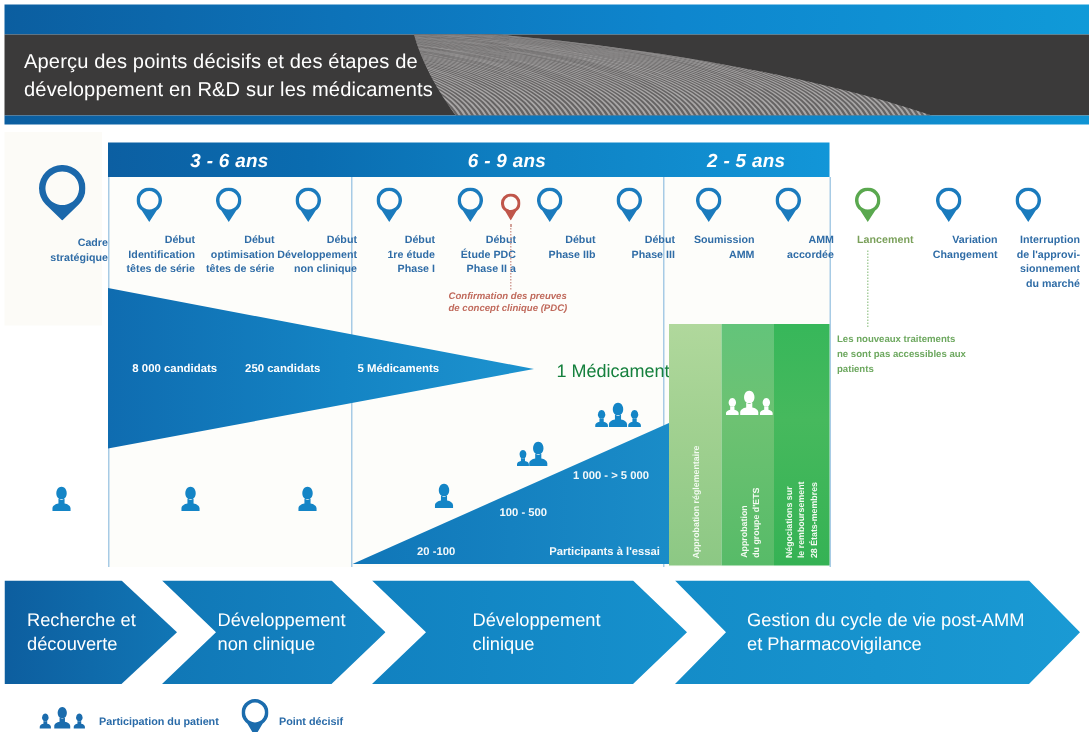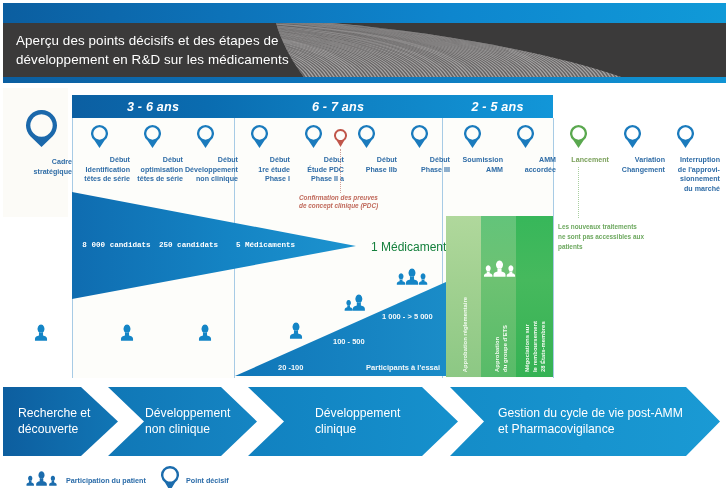--- a/index.html
+++ b/index.html
@@ -31,21 +31,21 @@
   #cardA{left:72px;top:118px;width:480px;height:260px;
     border-left:1px solid #a7cbe5;border-right:1px solid #a7cbe5;background:#fdfdfa;}
   .vdiv{position:absolute;top:118px;width:0;height:260px;border-left:1px solid #a7cbe5;}
 
   
   .pinwrap{position:absolute;}
   .pinlbl{position:absolute;text-align:right;font-size:7.1px;line-height:9.6px;
     color:#2f6ca6;font-weight:bold;letter-spacing:0.02px;white-space:pre-line;}
 
   
-  .fnlbl{position:absolute;color:#ffffff;font-size:7.6px;font-weight:bold;white-space:nowrap;font-family:Liberation Mono, monospace;}
+  .fnlbl{position:absolute;color:#ffffff;font-size:7.6px;font-weight:bold;white-space:nowrap;}
   #outcome{position:absolute;color:#15803d;font-size:12.0px;font-weight:normal;white-space:nowrap;}
 
   
   .ptlbl{position:absolute;color:#f3f8fa;font-size:7.5px;font-weight:bold;white-space:nowrap;}
 
   
   #greenbox{left:446px;top:216px;width:107px;height:161px;display:flex;}
   .gcol{height:100%;position:relative;}
   .gtitle{position:absolute;left:0;top:10px;width:107px;text-align:center;color:#ffffff;
     font-style:italic;font-size:10.8px;line-height:13.5px;white-space:pre-line;}
@@ -286,21 +286,21 @@
     </div>
     <div class="abs" id="hdr-blue-bot"></div>
     <div class="abs" id="hdr-title">
       <div>Aperçu des points décisifs et des étapes de</div>
       <div>développement en R&amp;D sur les médicaments</div>
     </div>
   </div>
 
   <div class="abs" id="phasebar">
     <div class="phasebar" id="ph0">3 - 6 ans</div>
-    <div class="phasebar" id="ph1">6 - 7 ans</div>
+    <div class="phasebar" id="ph1">6 - 9 ans</div>
     <div class="phasebar" id="ph2">2 - 5 ans</div>
   </div>
 
   <div class="abs cardbox" id="cardL"></div>
   <div class="abs cardbox" id="cardA"></div>
   <div class="abs vdiv" style="left:234px;"></div>
   <div class="abs vdiv" style="left:442px;"></div>
 
   <div class="abs" id="pins">
       <div class="pinwrap" style="left:25.5px;top:110px;"><svg width="31" height="37" viewBox="0 0 31 37">

